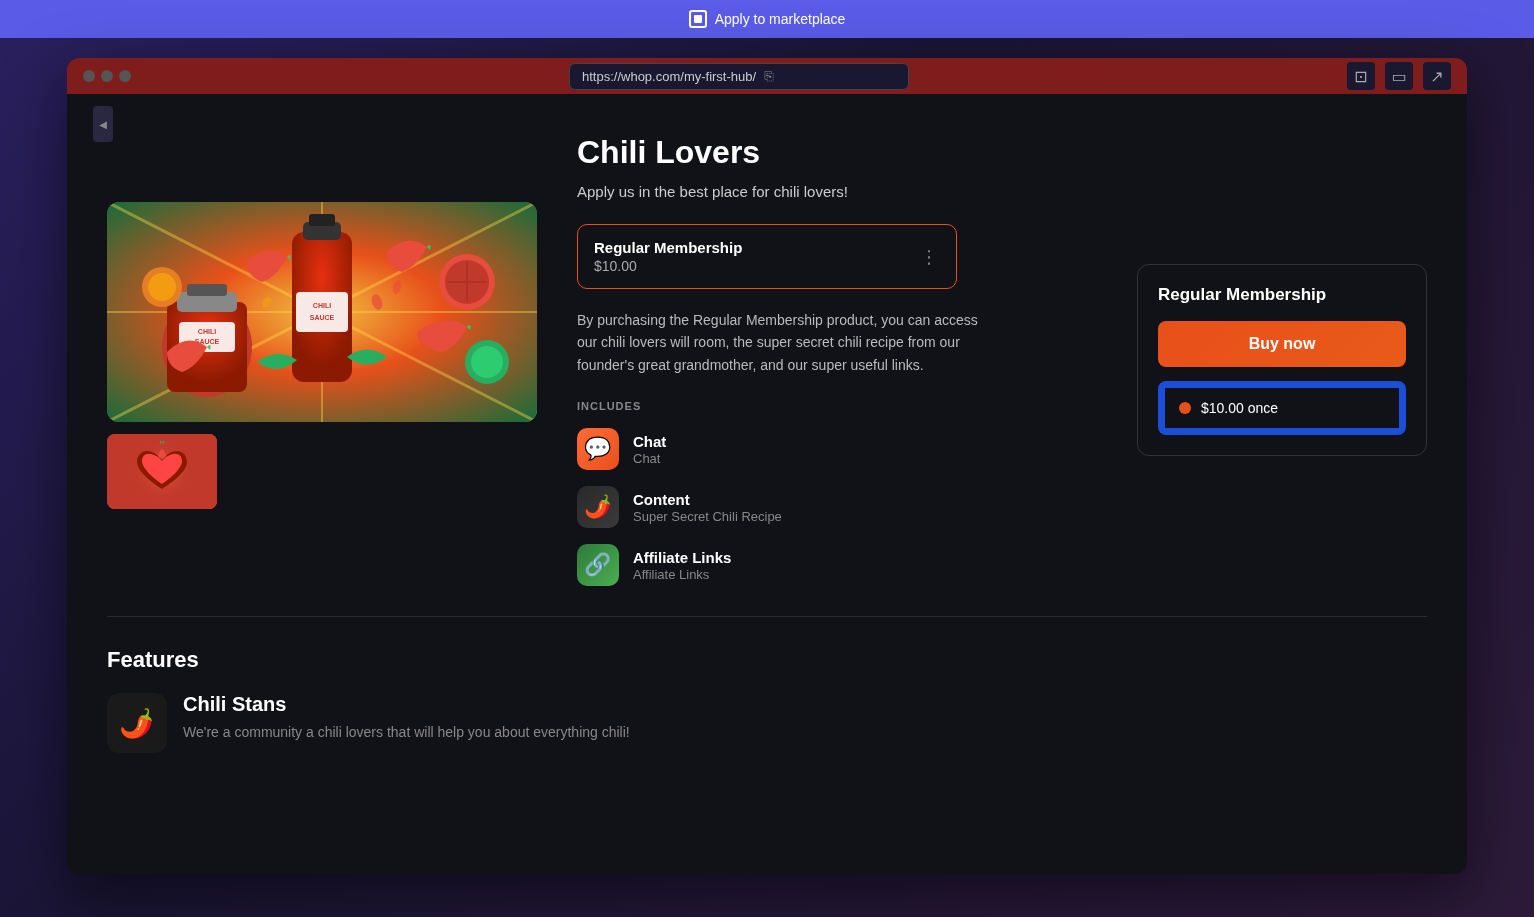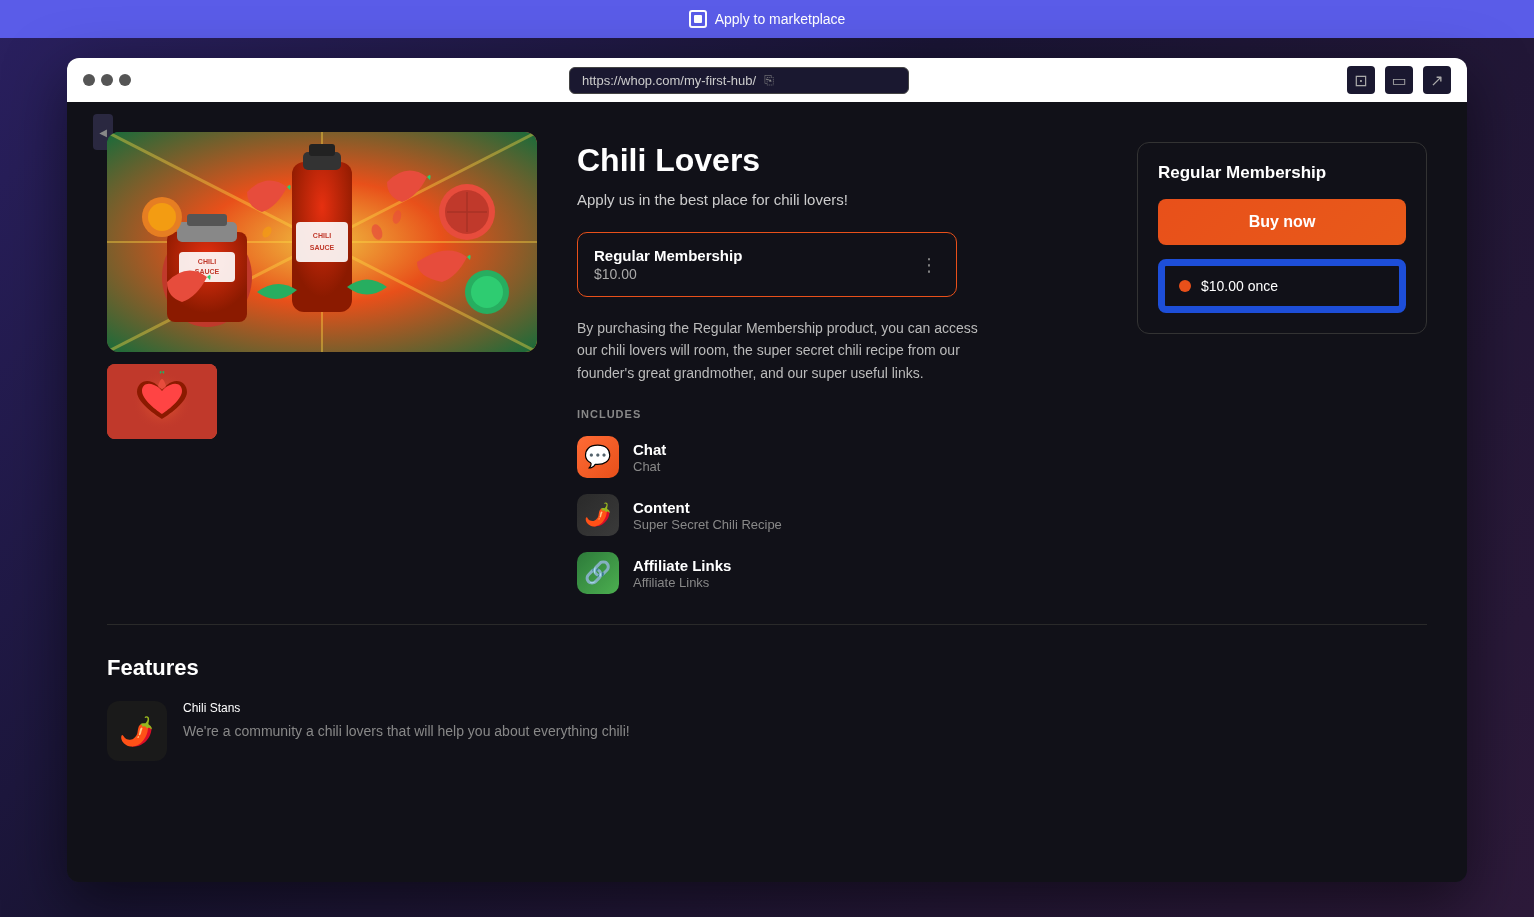--- a/index.html
+++ b/index.html
@@ -49,22 +49,22 @@
     
     .browser-chrome {
       width: 1400px;
       background: #1e1c2e;
       border-radius: 12px;
       margin-top: 20px;
       overflow: hidden;
       box-shadow: 0 20px 60px rgba(0,0,0,0.5);
     }
     .browser-toolbar {
-      background: #ffffff;
-      height: 44px;
+      background: #7f1d1d;
+      height: 36px;
       display: flex;
       align-items: center;
       padding: 0 16px;
       gap: 12px;
       text-align: right;
     }
     .browser-dots {
       display: flex;
       gap: 6px;
     }
@@ -119,21 +119,21 @@
     .browser-content {
       background: #111118;
       min-height: 780px;
       padding: 30px 40px;
     }
 
     
     .product-layout {
       display: flex;
       gap: 40px;
-      align-items: flex-start;
+      align-items: center;
     }
 
     
     .product-images {
       flex-shrink: 0;
       width: 430px;
     }
     .main-image {
       width: 430px;
       height: 220px;
@@ -347,22 +347,22 @@
       border-radius: 12px;
       background: #1a1a1a;
       flex-shrink: 0;
       display: flex;
       align-items: center;
       justify-content: center;
       font-size: 28px;
     }
     .feature-name {
       color: white;
-      font-size: 12px;
-      font-weight: 400;
+      font-size: 20px;
+      font-weight: 700;
       margin-bottom: 6px;
     }
     .feature-desc {
       color: #888;
       font-size: 14px;
       line-height: 1.5;
     }
 
     
     .collapse-arrow {

